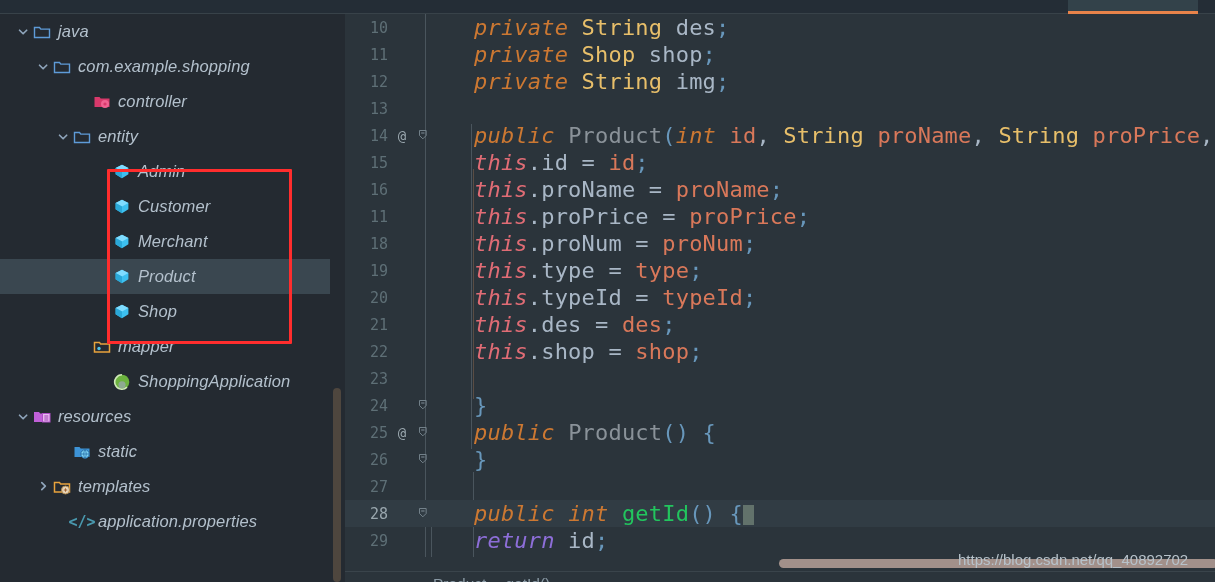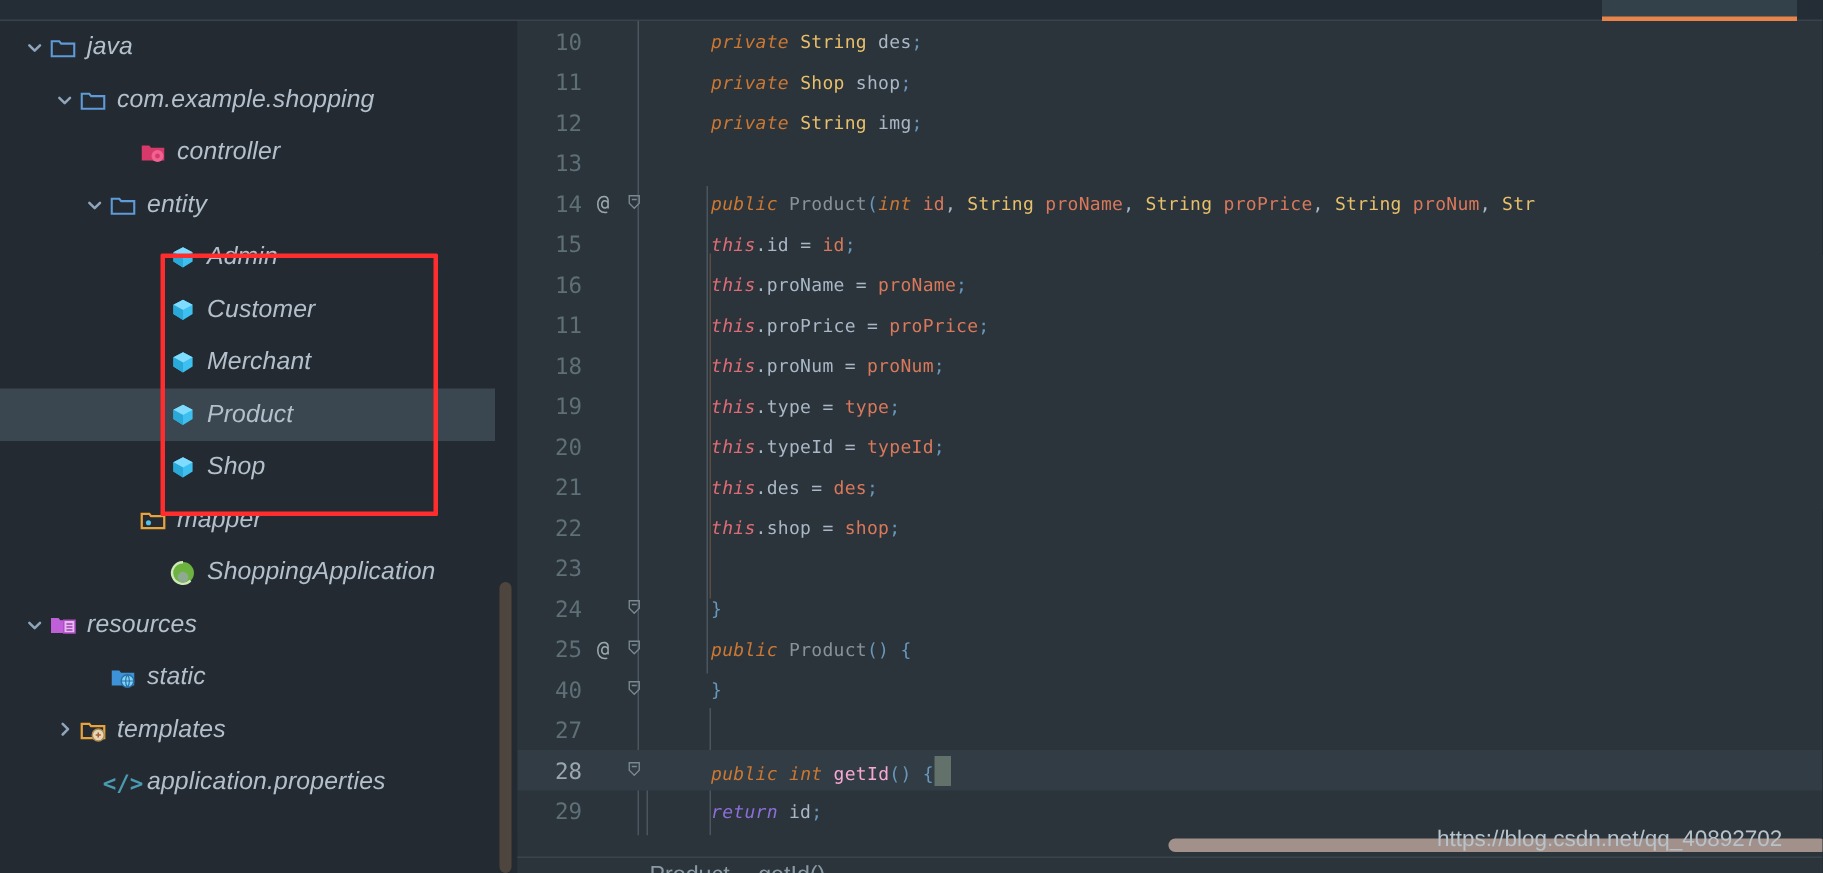--- a/index.html
+++ b/index.html
@@ -111,35 +111,35 @@
     font-family: "DejaVu Sans Mono", monospace;
     font-size: 14px; color: #9aa7ae;
   }
   .fold {
     width: 20px; min-width: 20px;
     display: inline-flex; align-items: center; justify-content: center;
   }
   .fold svg { display:block; }
   .ctext {
     font-family: "DejaVu Sans Mono", monospace;
-    font-size: 12px;
+    font-size: 22px;
     color: #a9b7c6;
     padding-left: 40px;
     letter-spacing: .2px;
   }
   
   .kw   { color: #cc7832; font-style: italic; }
   .typ  { color: #e8bf6a; }
   .cls  { color: #8a9299; }
   .this { color: #e06c75; font-style: italic; }
   .id   { color: #a9b7c6; }
   .punc { color: #a9b7c6; }
   .br   { color: #6897bb; }
   .prm  { color: #d9785a; }
-  .mth  { color: #f9a8d4; }
+  .mth  { color: #22c55e; }
   .ret  { color: #8d6ed8; font-style: italic; }
 
   
   .vguide {
     position: absolute;
     width: 1px; background: #4a555d;
   }
   .vguide2 { position: absolute; width: 1px; background: #5a4d44; }
 
   .caret {
@@ -485,21 +485,21 @@
             <span class="ann">@</span>
             <span class="fold">
               <svg width="15" height="15" viewBox="0 0 18 18">
                 <path d="M3 3h8v6l-4 4-4-4z" fill="none" stroke="#7a8891" stroke-width="1.1"></path>
                 <path d="M5 6h4" stroke="#7a8891" stroke-width="1.3"></path>
               </svg>
             </span>
             <span class="ctext"><span class="kw">public</span><span class="id"> </span><span class="cls">Product</span><span class="br">()</span><span class="id"> </span><span class="br">{</span></span>
           </div>
           <div class="cline">
-            <span class="lnum">40</span>
+            <span class="lnum">26</span>
             <span class="ann"></span>
             <span class="fold">
               <svg width="15" height="15" viewBox="0 0 18 18">
                 <path d="M3 3h8v6l-4 4-4-4z" fill="none" stroke="#7a8891" stroke-width="1.1"></path>
                 <path d="M5 6h4" stroke="#7a8891" stroke-width="1.3"></path>
               </svg>
             </span>
             <span class="ctext"><span class="br">}</span></span>
           </div>
           <div class="cline">

